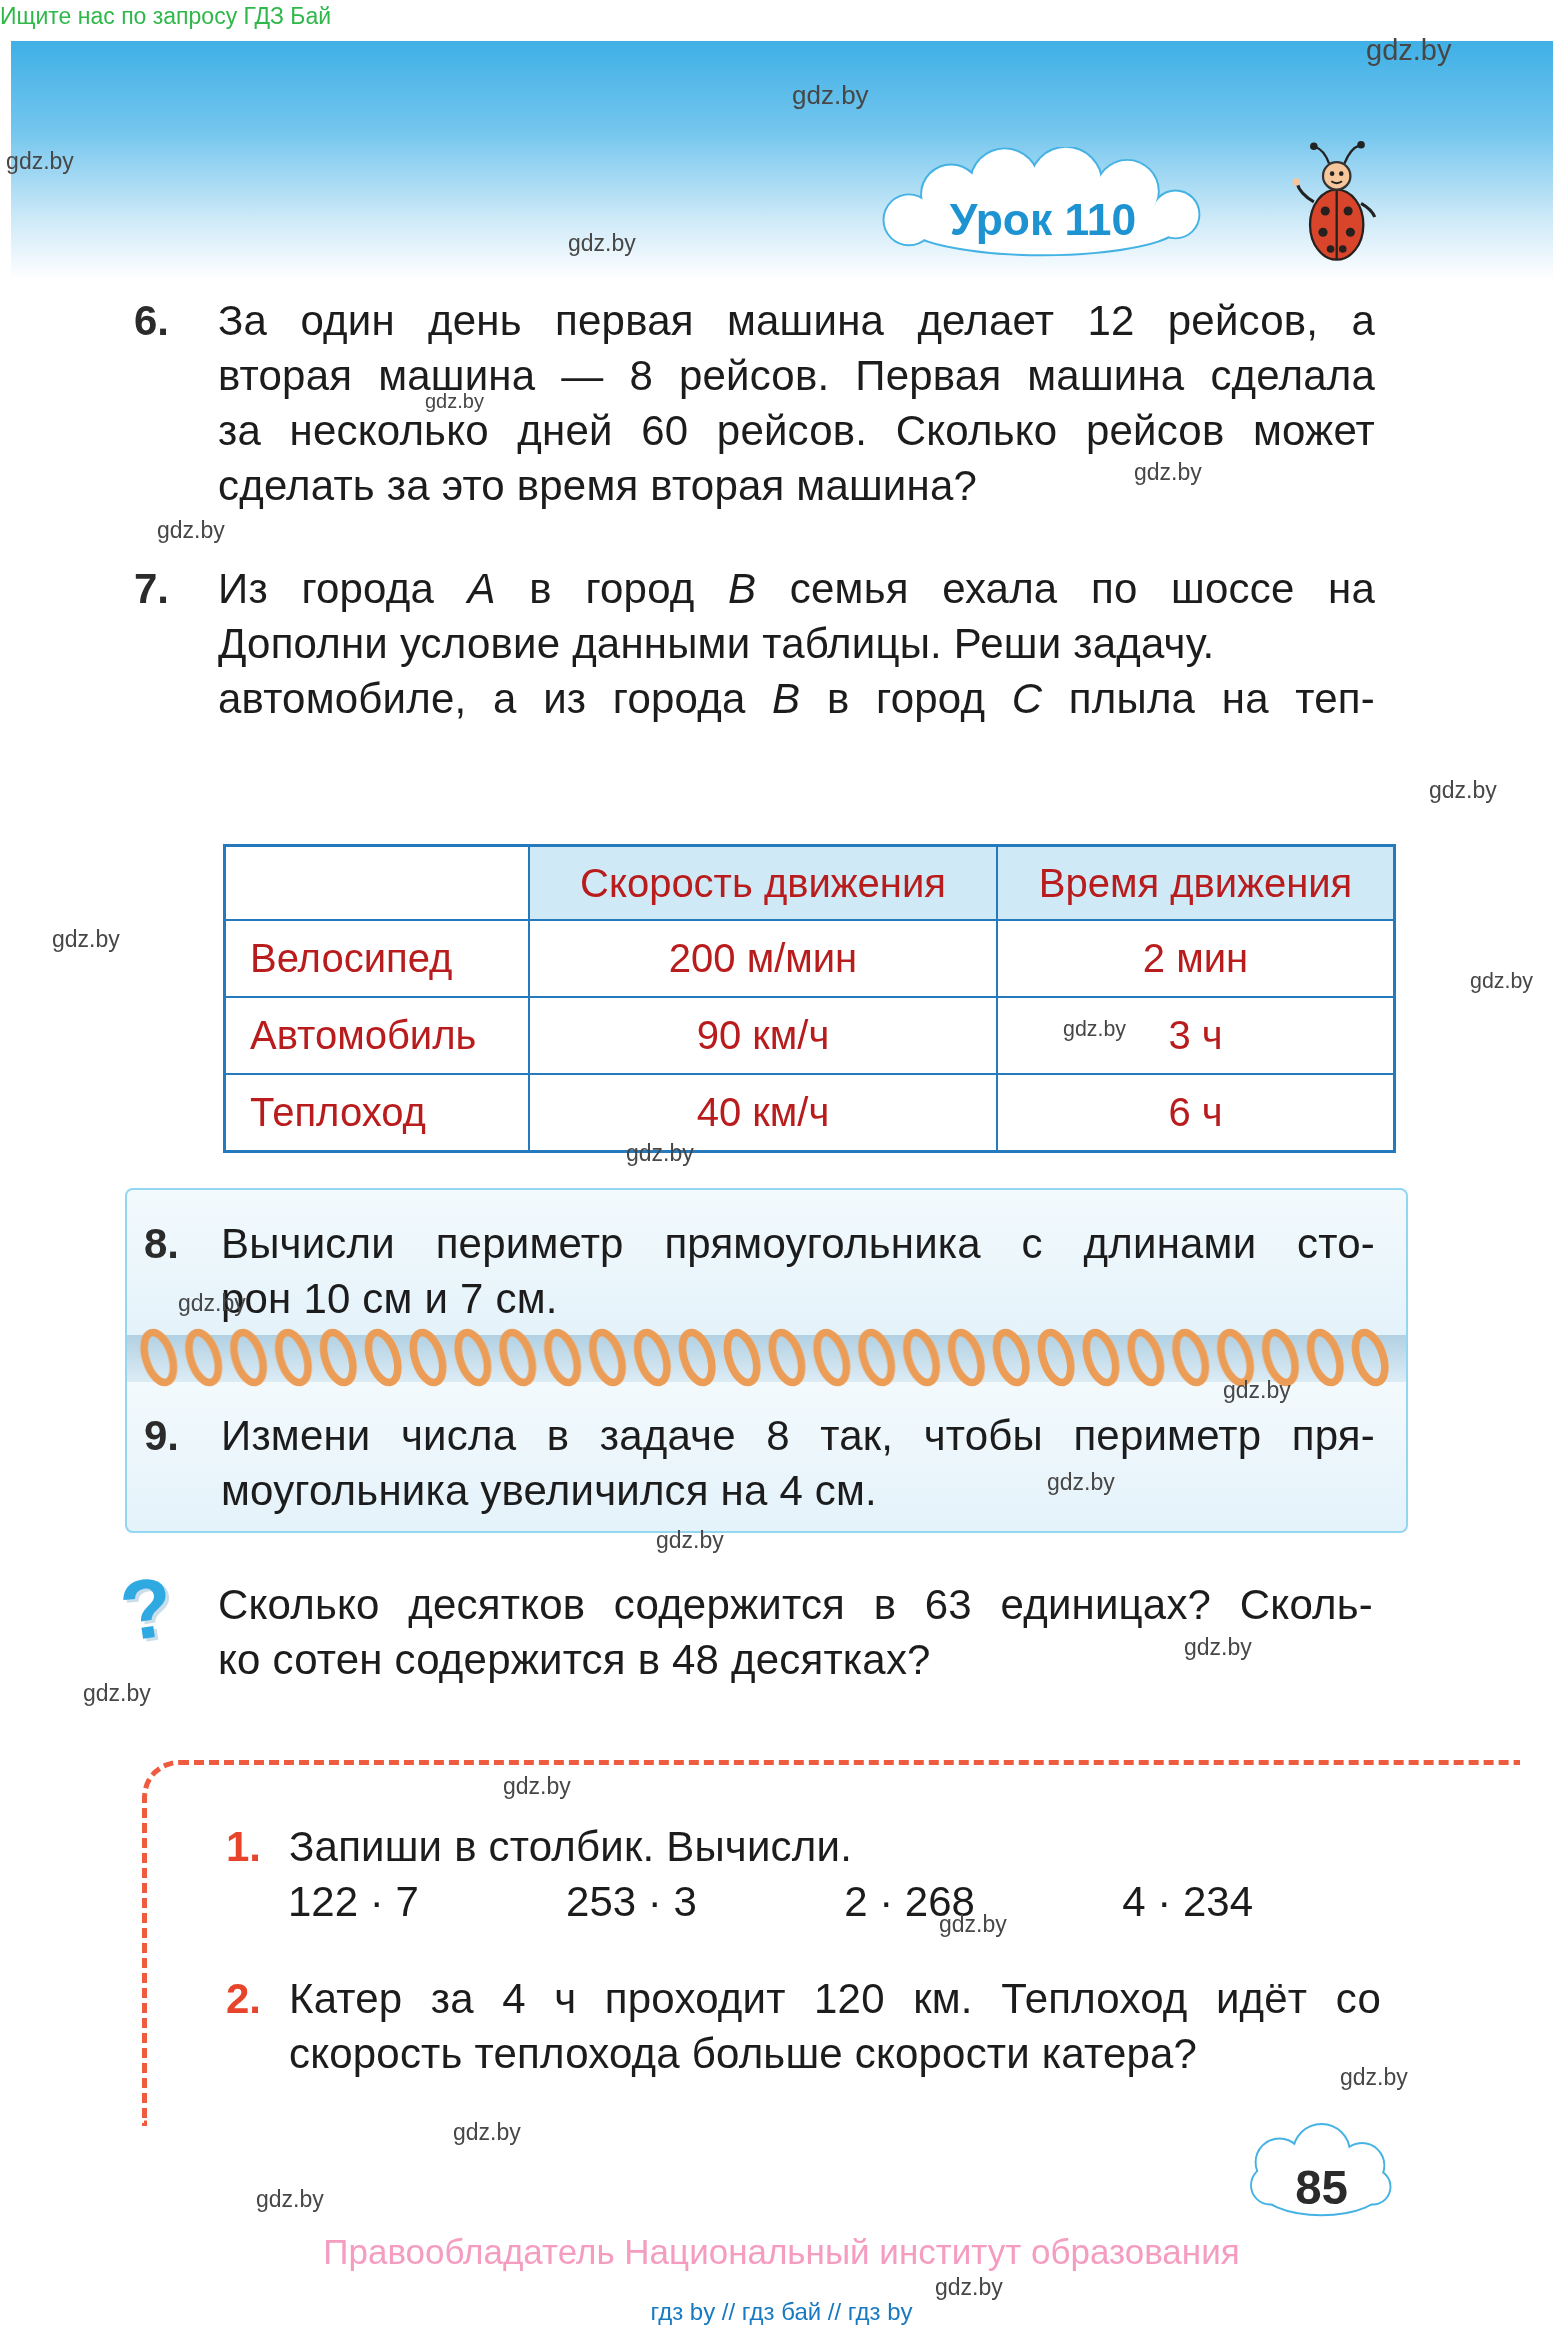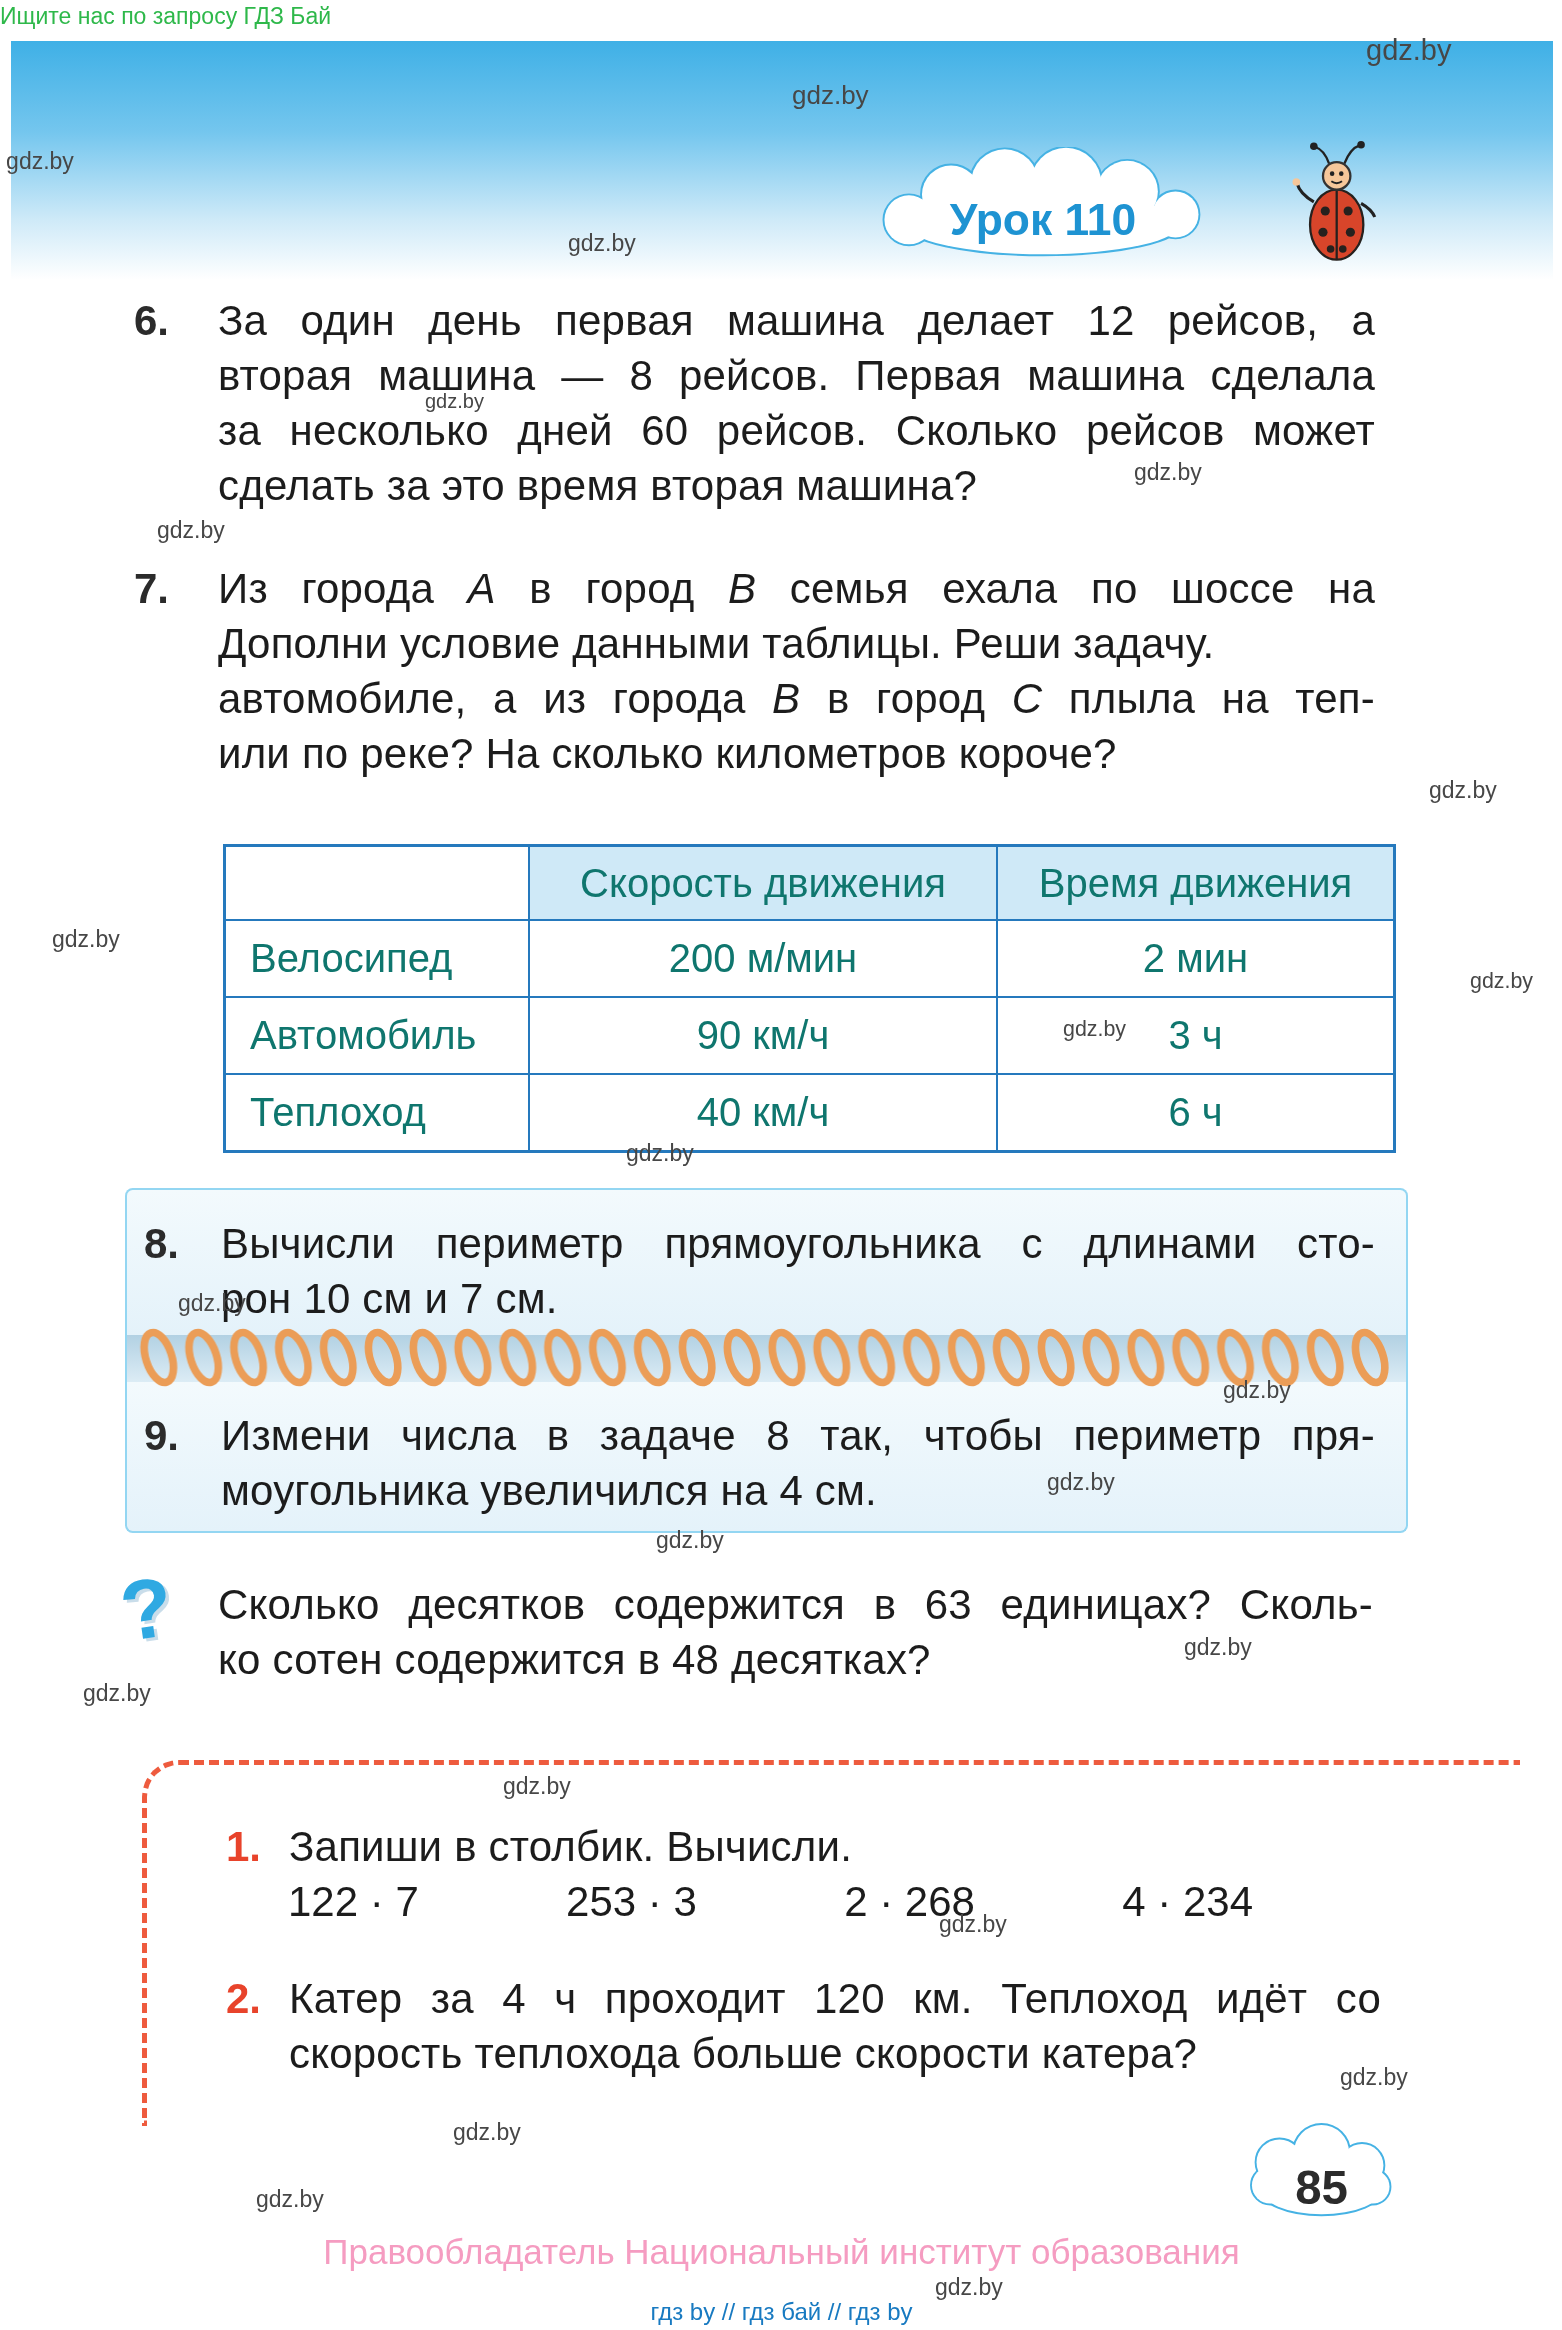--- a/index.html
+++ b/index.html
@@ -20,21 +20,21 @@
   .just{text-align:justify;text-align-last:justify;}
   .it{font-style:italic;}
 
   .prob{position:absolute;left:134px;width:1241px;display:flex;}
   .pnum{flex:0 0 84px;font-weight:bold;font-size:42px;line-height:55px;color:#2b2b2b;}
   .ptext{flex:1;}
 
   .dtable{position:absolute;left:223px;top:844px;border-collapse:collapse;
           border:3.1px solid #2579bd;}
   .dtable th,.dtable td{border:2.3px solid #2579bd;font-size:40px;font-weight:normal;
-          color:#0f766e;}
+          color:#b91c1c;}
   .dtable th{background:#cfe9f7;height:70px;text-align:center;}
   .dtable th.first{background:#ffffff;}
   .dtable td{height:73px;text-align:center;}
   .dtable td.first{text-align:left;padding-left:24px;}
   .dtable .c1{width:277px;} .dtable .c2{width:464px;} .dtable .c3{width:393px;}
 
   .notebook{position:absolute;left:125px;top:1188px;width:1283px;}
   .nb-box{background:linear-gradient(180deg,#f3fafd,#e4f2fa);border:2.3px solid #93d6f2;box-sizing:border-box;}
   .nb-top{height:147px;border-bottom:none;border-radius:7.7px 7.7px 0 0;}
   .nb-bottom{height:151px;border-top:none;border-radius:0 0 7.7px 7.7px;}
@@ -134,21 +134,20 @@
       <div class="line">сделать за это время вторая машина?</div>
     </div>
   </div>
 
   <div class="prob" style="top:561px">
     <span class="pnum">7.</span>
     <div class="ptext">
       <div class="line just"><span>Из города </span><span class="it">А</span><span> в город </span><span class="it">В</span><span> семья ехала по шоссе на</span></div>
       <div class="line">Дополни условие данными таблицы. Реши задачу.</div>
       <div class="line just"><span>автомобиле, а из города </span><span class="it">В</span><span> в город </span><span class="it">С</span><span> плыла на теп-</span></div>
-      <div class="line">или по реке? На сколько километров короче?</div>
     </div>
   </div>
 
   <table class="dtable">
     <tbody>
       <tr>
         <th class="first c1"></th>
         <th class="c2">Скорость движения</th>
         <th class="c3">Время движения</th>
       </tr>

